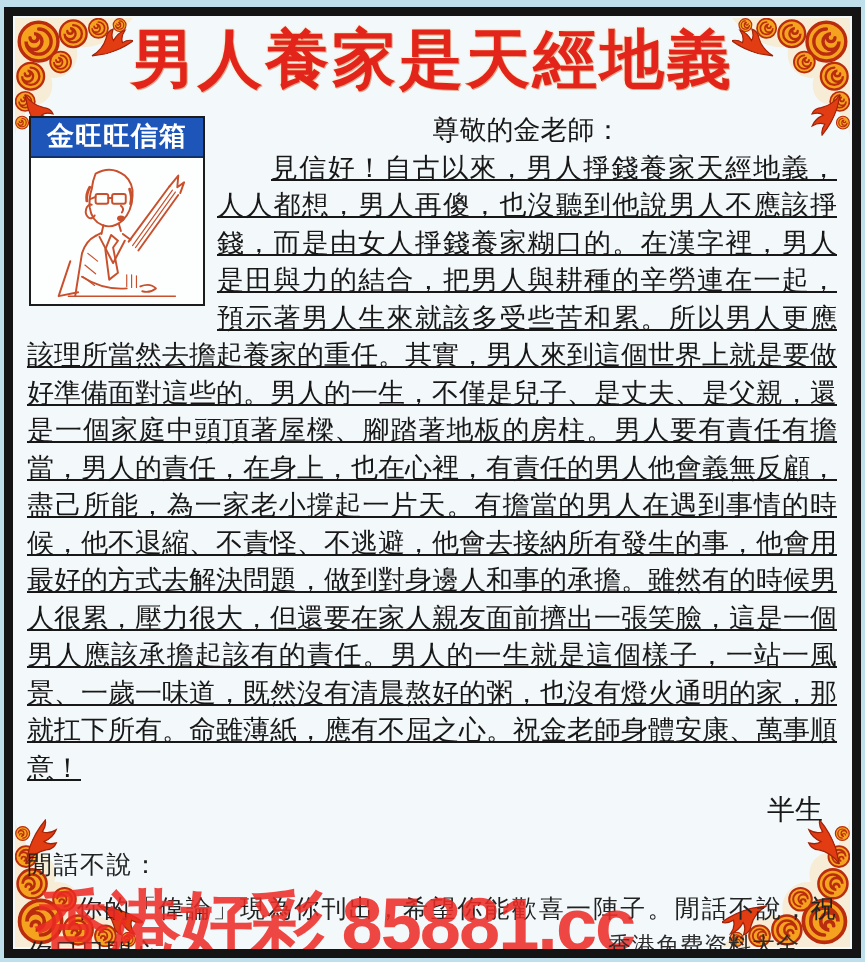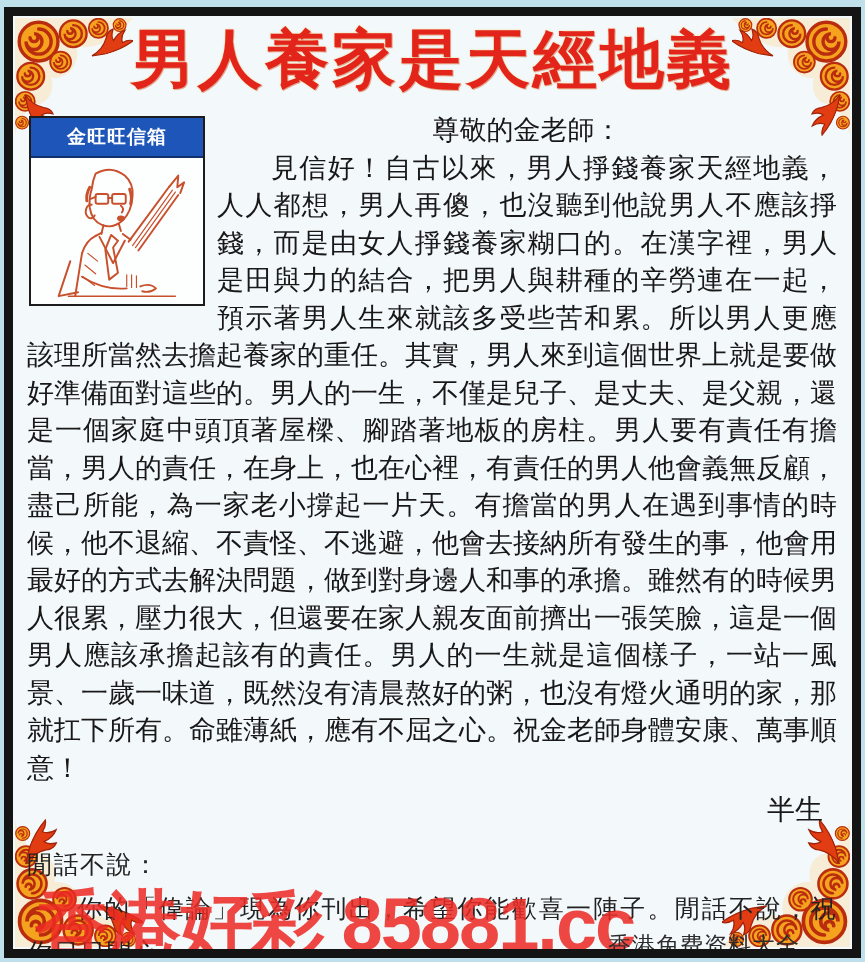--- a/index.html
+++ b/index.html
@@ -26,33 +26,33 @@
     font-family:"Liberation Sans", sans-serif;
     font-weight:900; font-size:64px; letter-spacing:3px;
     color:#e2241a;
     text-shadow:0 0 2px rgba(248,180,40,.55), 1px 1px 0 rgba(180,20,10,.35);
     white-space:nowrap;
   }
 
   
   .letter { position:relative; z-index:2; padding:0 15px 0 14px; font-size:27px; line-height:37.5px; color:#181818; }
   .letter .salutation { text-align:center; }
-  .letter .body { text-align:justify; text-justify:inter-character; text-indent:2em; }
+  .letter .body { text-align:justify; text-justify:inter-character; text-indent:2em;text-decoration:underline; }
   .letter .sig { text-align:right; padding-right:14px; margin-top:4px; font-size:28px;font-family:Liberation Serif, serif; }
 
   
   .mailbox {
     float:left; width:176px; margin:4px 12px 26px 2px;
     border:2px solid #1c1c1c; background:#fdfefe;
   }
   .mailbox .bar {
     height:40px; background:#1e55b8; border-bottom:2px solid #10306e;
     display:flex; align-items:center; justify-content:center;
     font-family:"Liberation Sans", sans-serif; font-weight:bold;
-    font-size:19px; color:#ffffff; letter-spacing:1px; white-space:nowrap;
+    font-size:27px; color:#ffffff; letter-spacing:1px; white-space:nowrap;
   }
   .mailbox .sketch { height:146px; padding:2px; }
 
   
   .reply { position:relative; z-index:2; padding:0 15px 0 14px; margin-top:14px;
            font-size:25px; line-height:44px; letter-spacing:1.5px; color:#222; }
   .reply .body { text-indent:2em; text-align:justify; text-justify:inter-character; }
   .watermark {
     position:absolute; z-index:3; left:22px; top:860px;
     font-family:"Liberation Sans", sans-serif; font-weight:900;

